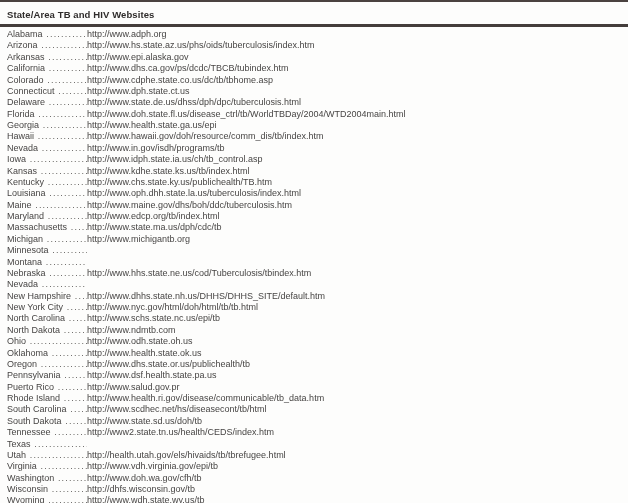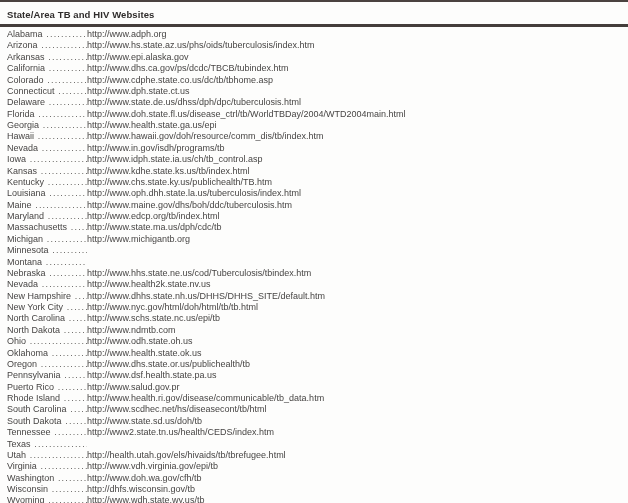--- a/index.html
+++ b/index.html
@@ -166,21 +166,20 @@
     <span class="state"><span>Montana</span><span class="dots"> ............................................................</span></span>
   </div>
 
   <div class="row">
     <span class="state"><span>Nebraska</span><span class="dots"> ............................................................</span></span>
     <span class="url">http://www.hhs.state.ne.us/cod/Tuberculosis/tbindex.htm</span>
   </div>
 
   <div class="row">
     <span class="state"><span>Nevada</span><span class="dots"> ............................................................</span></span>
-    <span class="url">http://www.health2k.state.nv.us</span>
   </div>
 
   <div class="row">
     <span class="state"><span>New Hampshire</span><span class="dots"> ............................................................</span></span>
     <span class="url">http://www.dhhs.state.nh.us/DHHS/DHHS_SITE/default.htm</span>
   </div>
 
   <div class="row">
     <span class="state"><span>New York City</span><span class="dots"> ............................................................</span></span>
     <span class="url">http://www.nyc.gov/html/doh/html/tb/tb.html</span>

